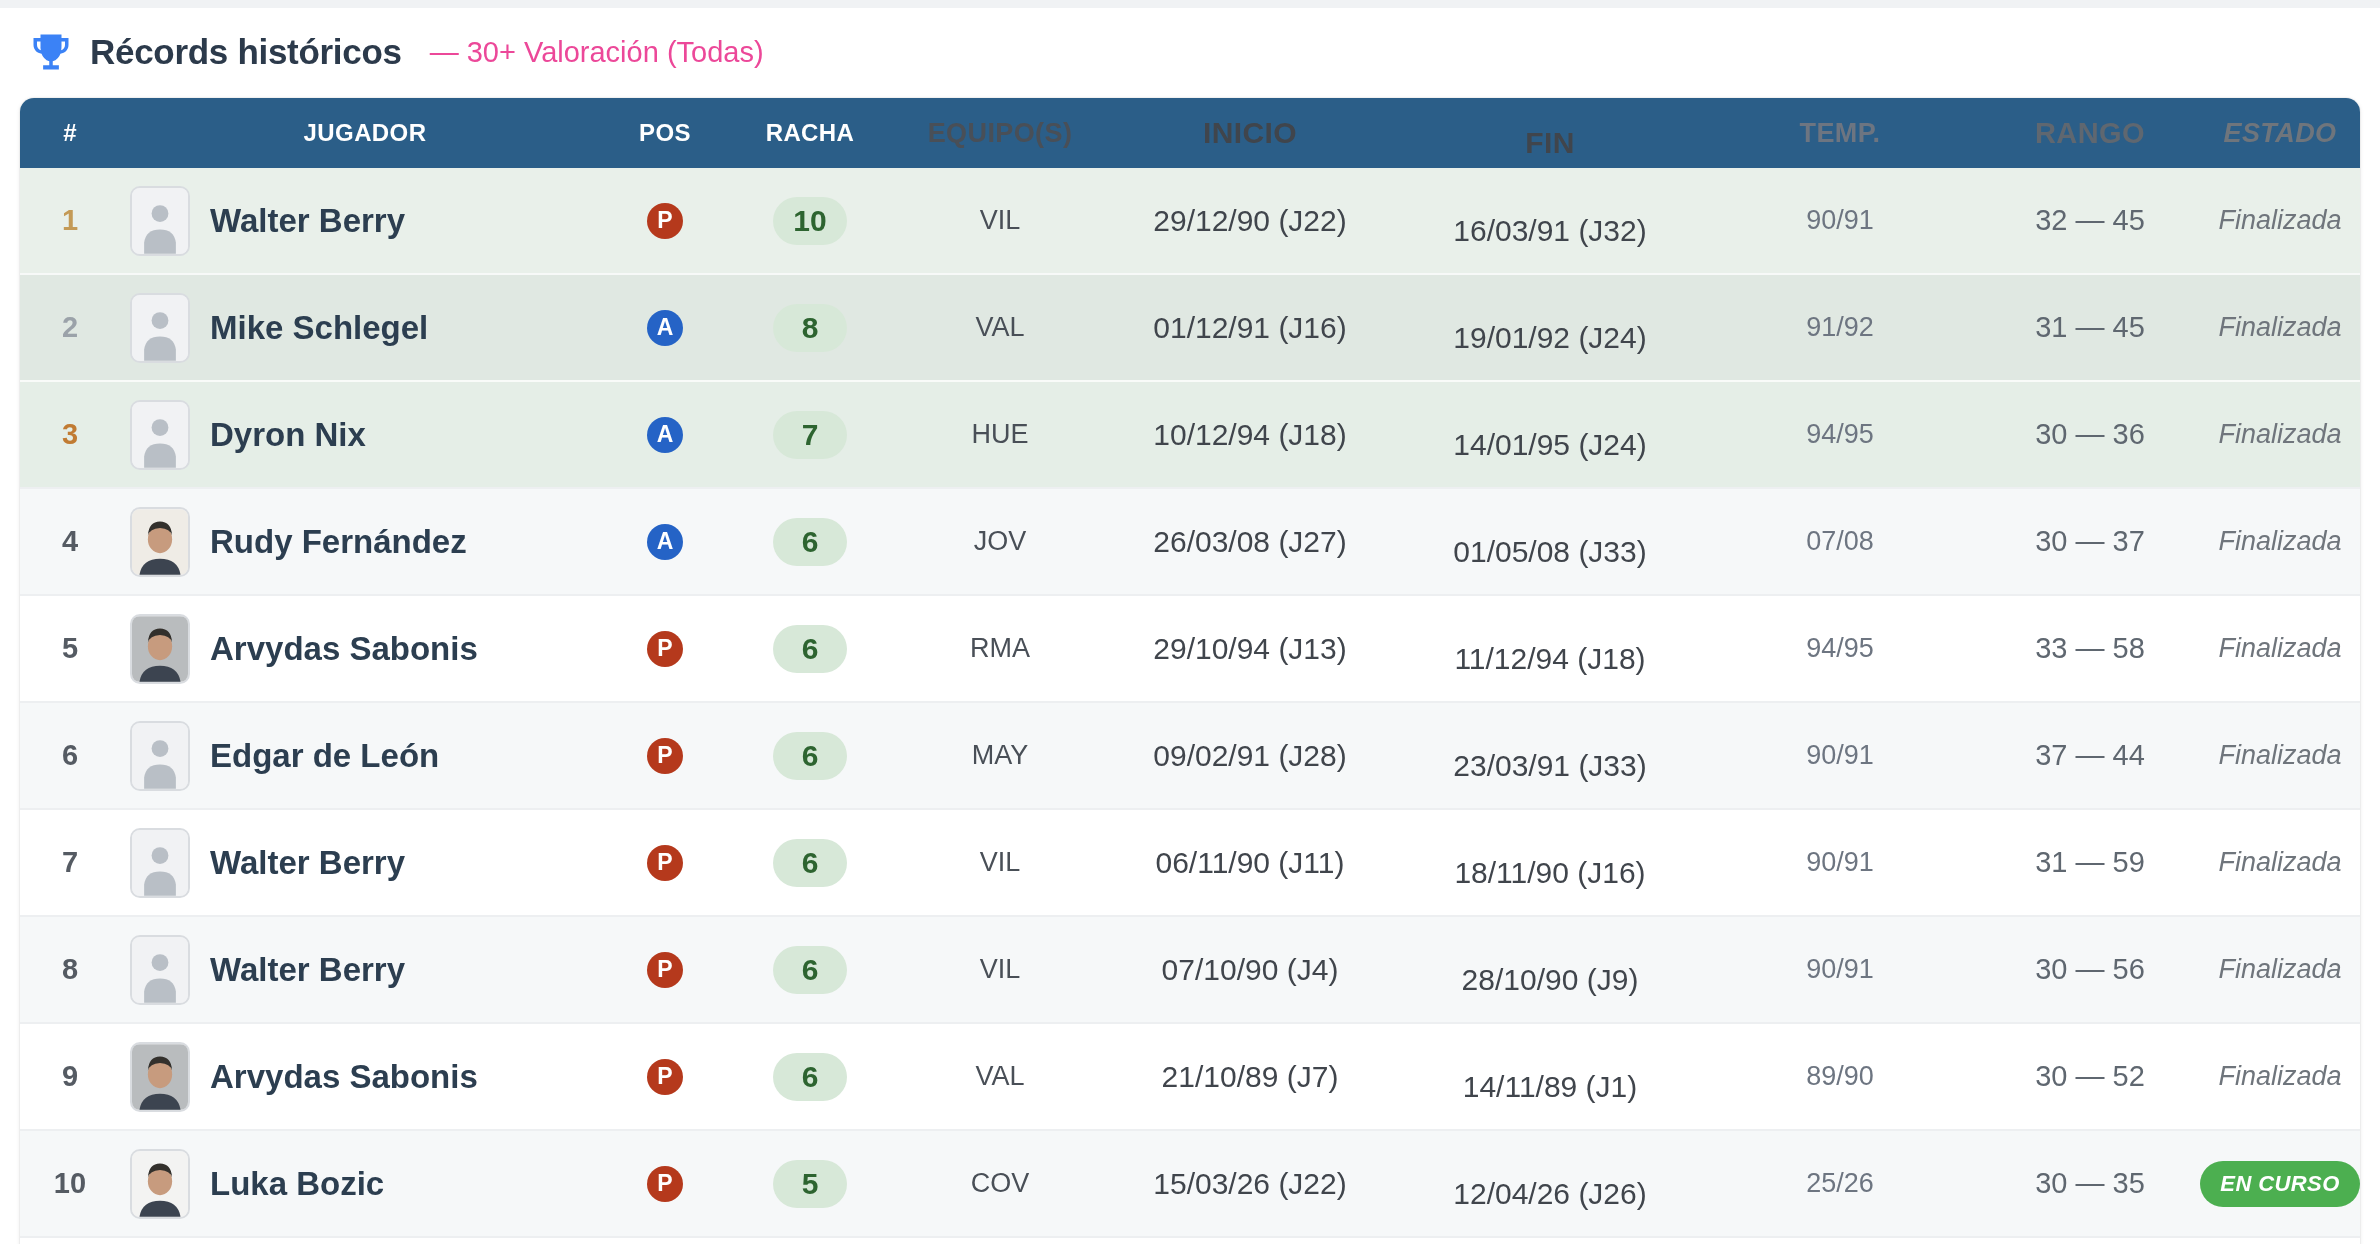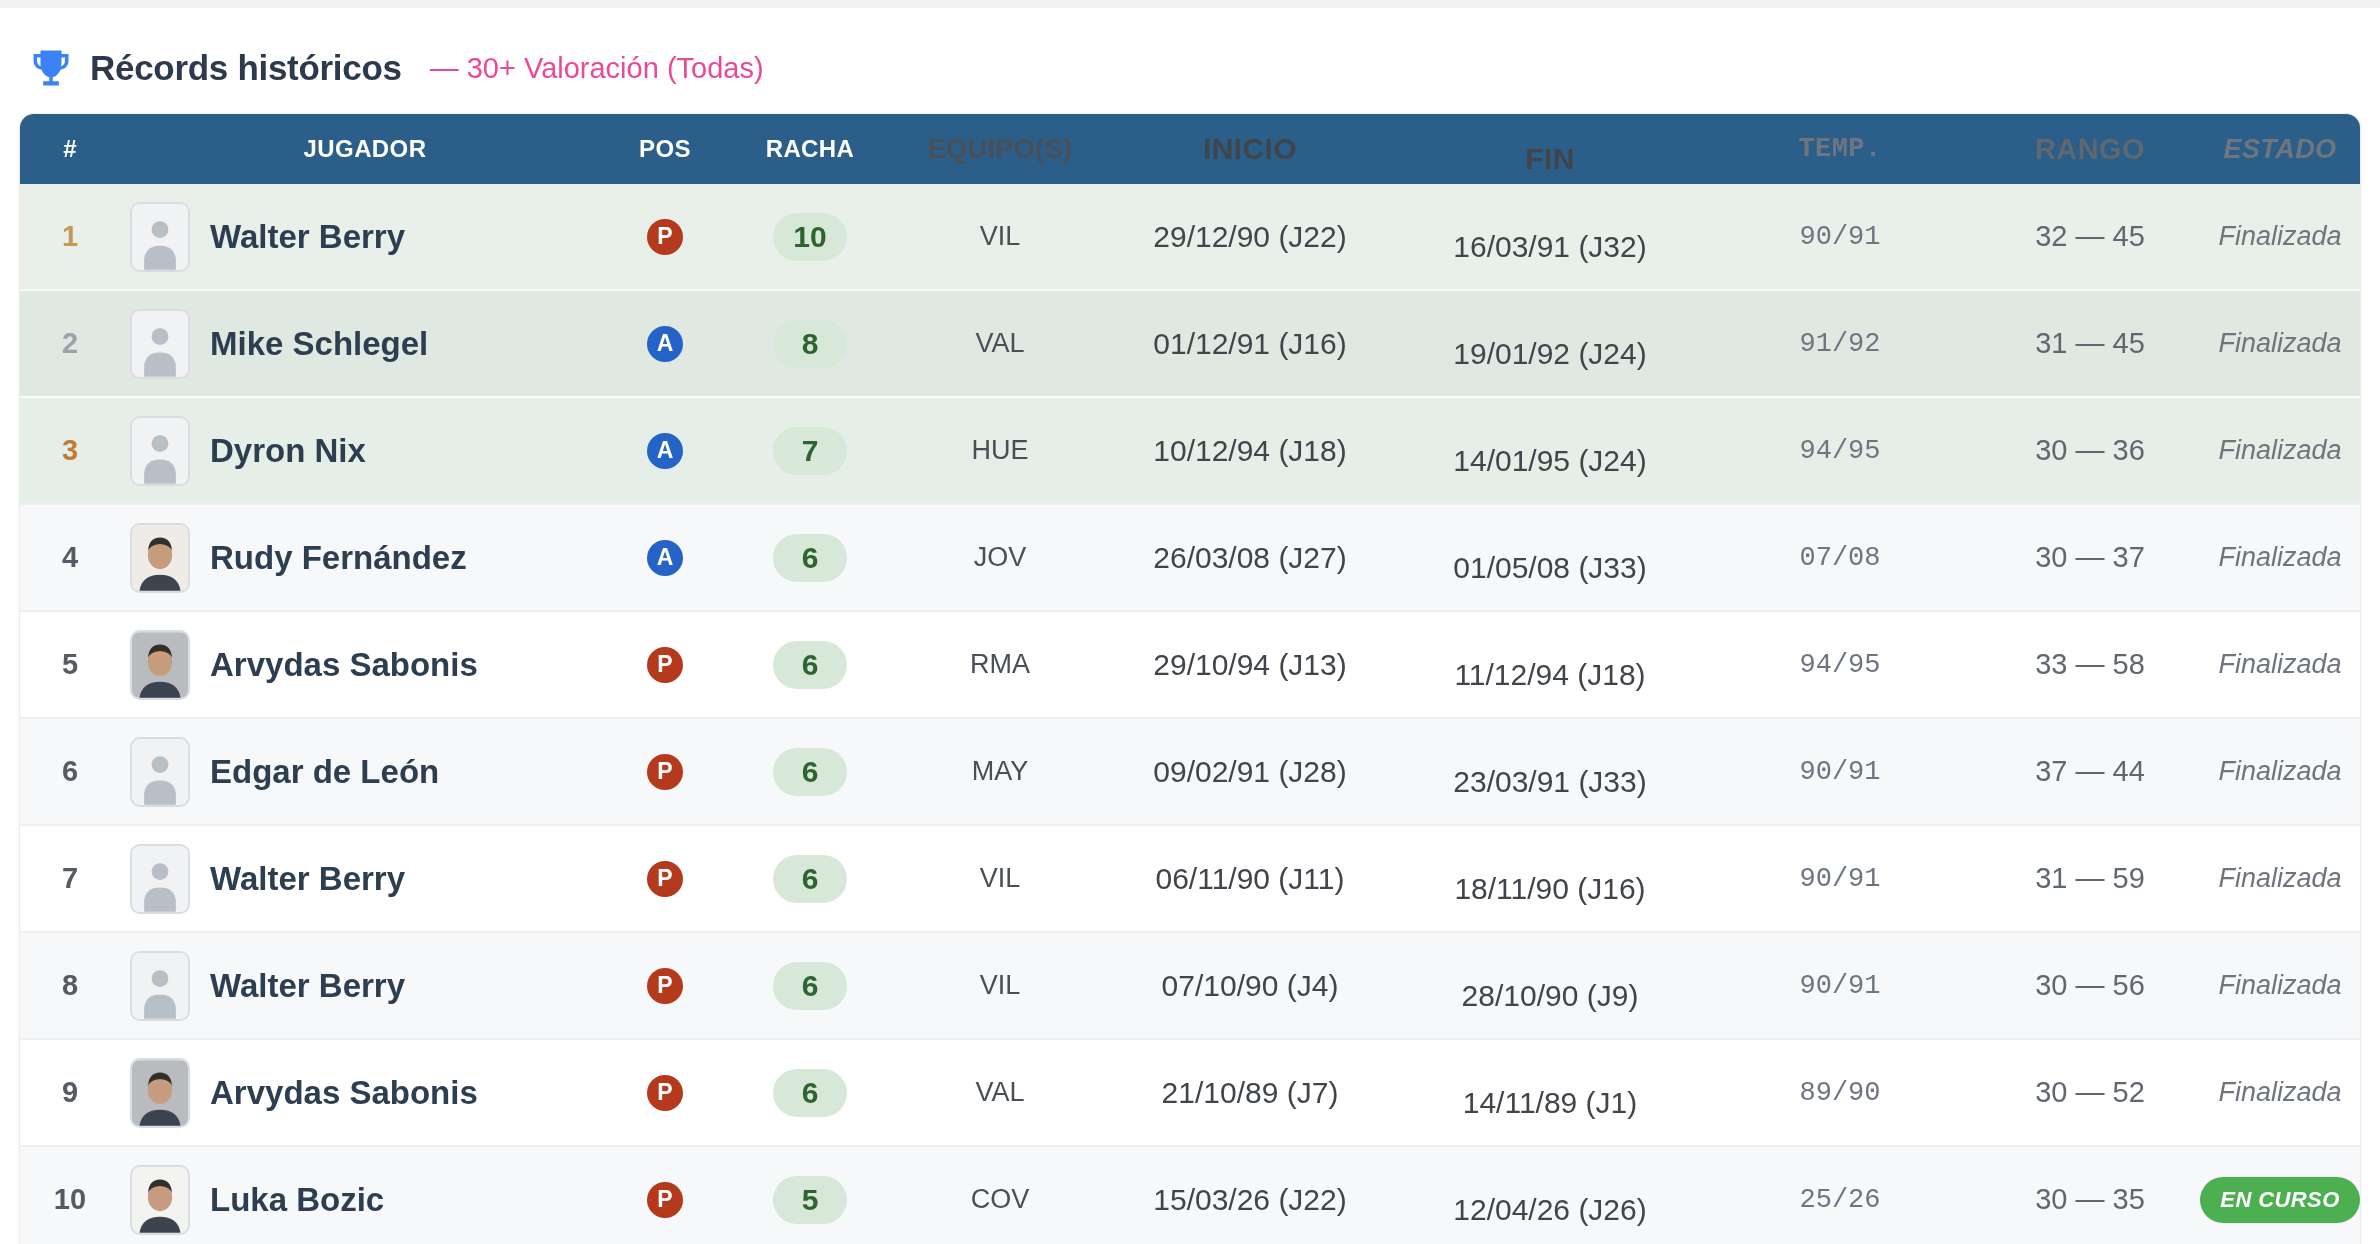--- a/index.html
+++ b/index.html
@@ -3,21 +3,21 @@
 <meta charset="utf-8">
 <style>
   html,body{margin:0;padding:0;}
   body{
     width:2380px;height:1244px;overflow:hidden;background:#ffffff;
     font-family:"Liberation Sans","DejaVu Sans",sans-serif;
     -webkit-font-smoothing:antialiased;
   }
   .topstrip{height:8px;background:#f0f2f4;}
   
-  .titlebar{display:flex;align-items:center;padding:36px 0 22px 30px;height:48px;}
+  .titlebar{display:flex;align-items:center;padding:20px 0 22px 30px;height:48px;}
   .trophy{width:42px;height:42px;margin-right:18px;display:inline-flex;}
   .trophy svg{width:100%;height:100%;}
   .page-title{font-size:35px;font-weight:700;color:#2c3a4b;margin:0;letter-spacing:-0.3px;}
   .page-subtitle{font-size:29px;color:#ec4899;margin-left:28px;font-weight:400;}
   
   .table{
     margin:0 20px;width:2340px;border-radius:14px 14px 0 0;overflow:hidden;
     box-shadow:0 1px 4px rgba(0,0,0,0.10), 0 0 0 1px rgba(0,0,0,0.03);
   }
   .thead{display:flex;height:70px;background:var(--header-bg,#2b5e88);align-items:center;}
@@ -58,21 +58,21 @@
     color:#fff;font-size:23px;font-weight:700;line-height:1;
   }
   .racha-pill{
     display:inline-flex;align-items:center;justify-content:center;
     min-width:74px;height:48px;padding:0 16px;box-sizing:border-box;border-radius:24px;
     background:var(--streakBg,#d7e8d8);color:var(--streakTx,#2d6430);
     font-size:30px;font-weight:700;
   }
   .c-equipo{font-size:27px;color:#494f57;}
   .c-inicio,.c-fin{font-size:30px;color:#40454c;}
-  .c-temp{font-size:27px;color:#6d7581;font-family:Liberation Mono, monospace;}
+  .c-temp{font-size:27px;color:#6d7581;}
   .c-rango{font-size:29px;color:#5f6770;}
   .c-estado{font-size:27px;color:#6f757c;font-style:italic;}
   .badge-encurso{
     display:inline-block;background:var(--encurso,#4caf50);color:#fff;
     font-size:22px;font-weight:800;letter-spacing:0.4px;
     padding:10px 20px;border-radius:999px;
   }
   
   .row.partial{height:29px;border-top:2px solid #edeff1;align-items:flex-start;overflow:hidden;}
 </style>

